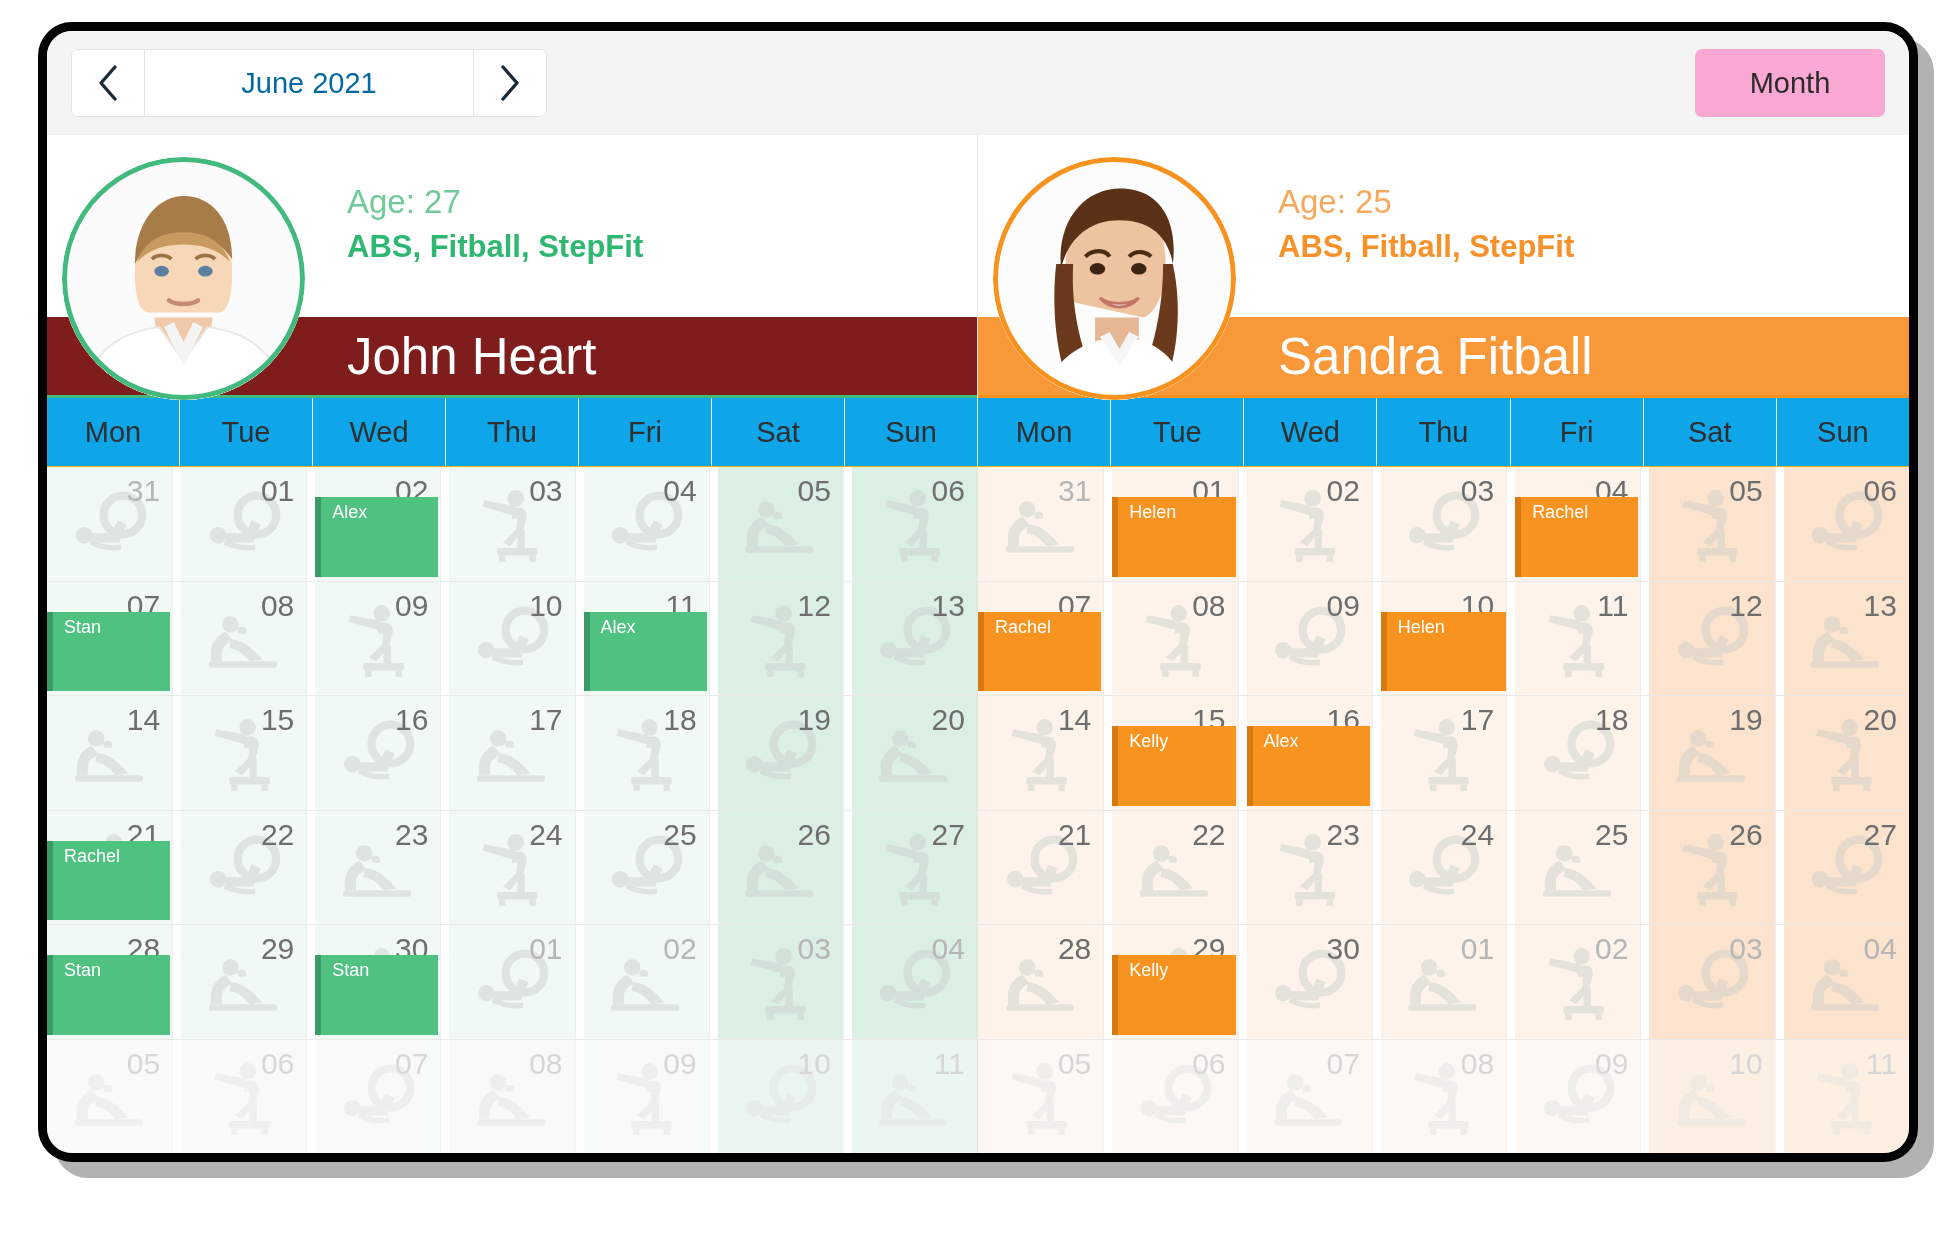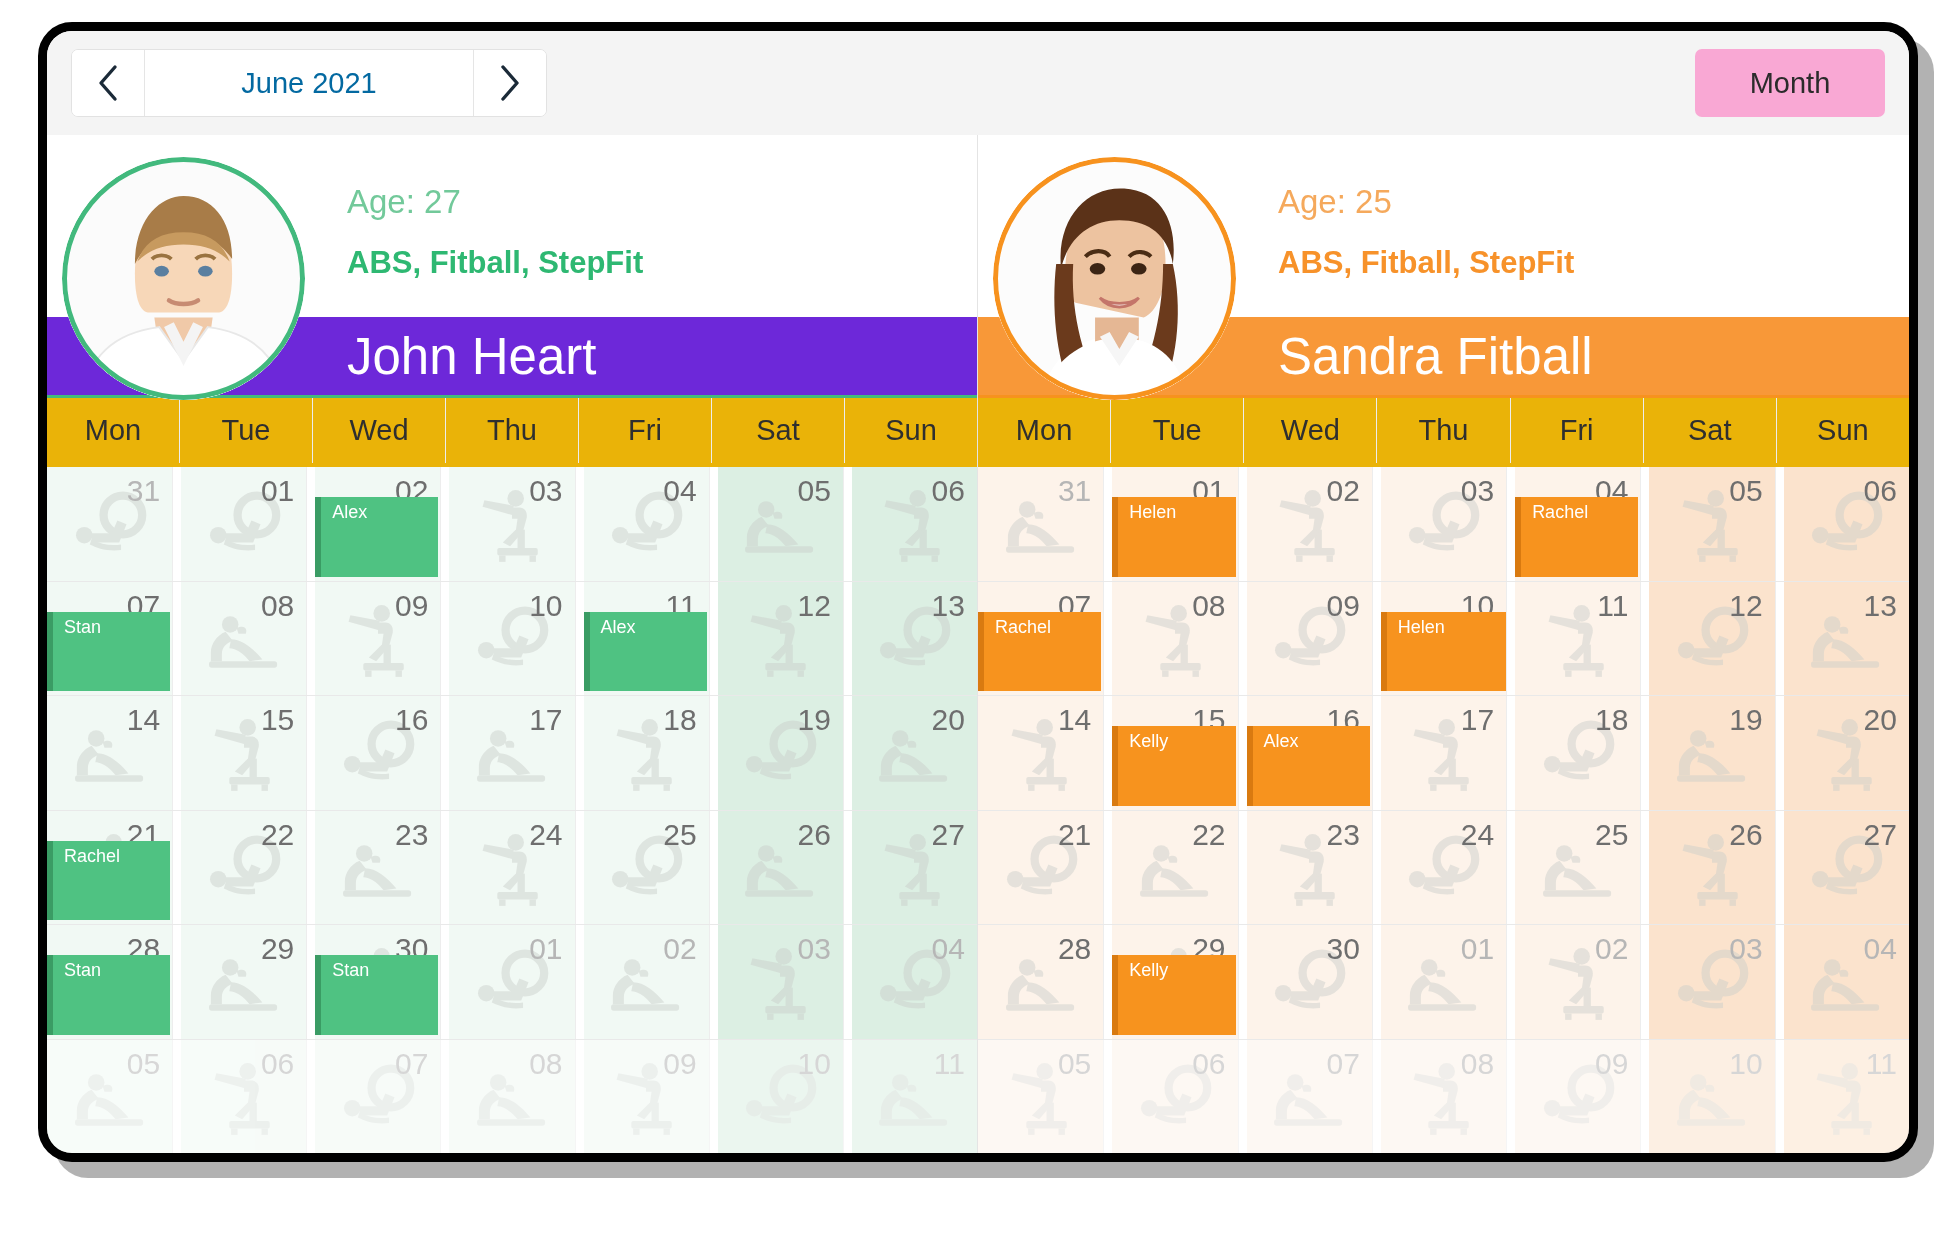--- a/index.html
+++ b/index.html
@@ -100,21 +100,21 @@
     background: #ffffff;
     flex-shrink: 0;
   }
   .person-meta {
     position: absolute;
     left: 300px;
     top: 48px;
   }
   .person-age {
     font-size: 33px;
-    margin-bottom: 24px;
+    margin-bottom: 8px;
   }
   .person-classes {
     font-size: 31px;
     font-weight: bold;
   }
   .name-band {
     position: absolute;
     left: 0;
     right: 0;
     bottom: 0;
@@ -151,23 +151,23 @@
     border-radius: 50%;
     border: 5px solid currentColor;
     z-index: 6;
     pointer-events: none;
   }
 
   
   .weekdays {
     display: flex;
     height: 72px;
-    background: #eab308;
+    background: #0ea5e9;
     border-top: 3px solid currentColor;
-    border-bottom: 4px solid #eab308;
+    border-bottom: 1px solid #eab308;
     flex-shrink: 0;
   }
   .weekday {
     flex: 1;
     display: flex;
     align-items: center;
     justify-content: center;
     font-size: 29px;
     color: #2f2f2f;
     border-right: 1px solid #ededed;
@@ -230,21 +230,21 @@
     color: #ffffff;
     font-size: 18px;
     padding: 6px 0 8px 11px;
     line-height: 1.1;
     cursor: pointer;
     overflow: hidden;
   }
 
   
   .theme-green { color: #42b97d; }
-  .theme-green .name-band { background: #6d28d9; align-items: center; }
+  .theme-green .name-band { background: #7f1d1d; align-items: center; }
   .theme-green .person-age { color: #72c99a; }
   .theme-green .person-classes { color: #2eb872; }
   .theme-green .cell { background: #f1f9f4; }
   .theme-green .cell.weekend { background: #dcefe3; }
   .theme-green .appt { background: #4fc282; border-left: 6px solid #3a9c64; }
 
   
   .theme-orange { color: #f7921e; }
   .theme-orange .name-band { background: #f89838; }
   .theme-orange .person-age { color: #f5a95c; }

